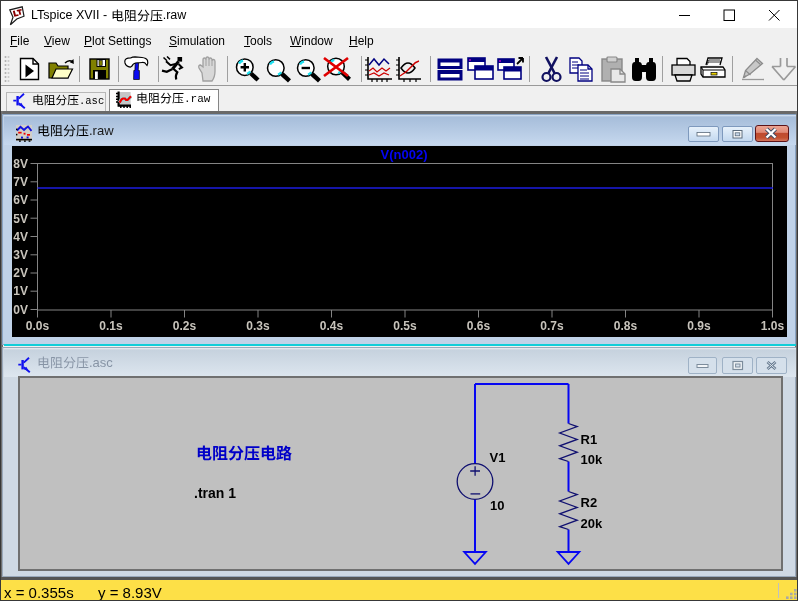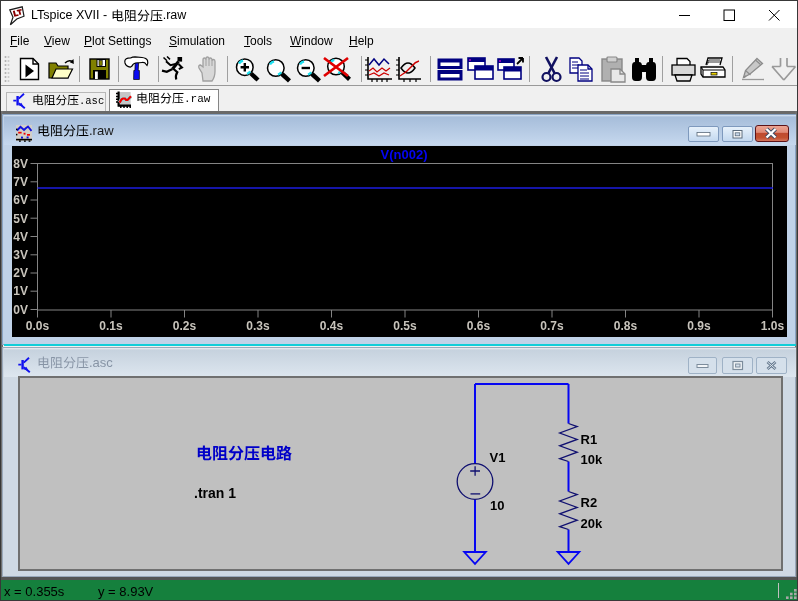--- a/index.html
+++ b/index.html
@@ -16,21 +16,21 @@
 #tabbar{position:absolute;left:1px;top:85px;width:796px;height:27px;background:#f0f0f0;border-top:1px solid #999}
 #mditop{position:absolute;left:1px;top:111px;width:796px;height:3px;background:#696969}
 .cjk{display:inline-block}
 
 #wavewin{position:absolute;left:2px;top:114px;width:794px;height:231px;background:#c0d2e8;border:1px solid #8aa4c4;border-radius:0}
 #wavetitle{position:absolute;left:1px;top:0;width:792px;height:30px;background:linear-gradient(#dce8f6 0,#a6bdda 2px,#c6d8ee 100%)}
 #waveclient{position:absolute;left:9px;top:31px;width:775px;height:191px;background:#000}
 #schwin{position:absolute;left:2px;top:347px;width:794px;height:230px;background:#cfd9e4;border:1px solid #9aa9bb}
 #schtitle{position:absolute;left:1px;top:0;width:792px;height:29px;background:linear-gradient(#e8edf3 0,#c6d2de 2px,#dde6ef 100%)}
 #schclient{position:absolute;left:14.5px;top:27.5px;width:765.5px;height:195px;background:#c0c0c0;border:2px solid #707070}
-#statusbar{position:absolute;left:1px;top:580px;width:796px;height:20px;background:#15803d;font-size:13px;color:#000}
+#statusbar{position:absolute;left:1px;top:580px;width:796px;height:20px;background:#fde047;font-size:15px;color:#000}
 #mdibottom{position:absolute;left:1px;top:577px;width:796px;height:3px;background:#555}
 
 .cbtn{position:absolute;border-radius:2px}
 .wavebtn{top:11px;height:16px}
 .schbtn{top:9px;height:17px}
 </style></head>
 <body>
 <div id="app">
   <div id="frame"></div>
   <div id="titlebar">

